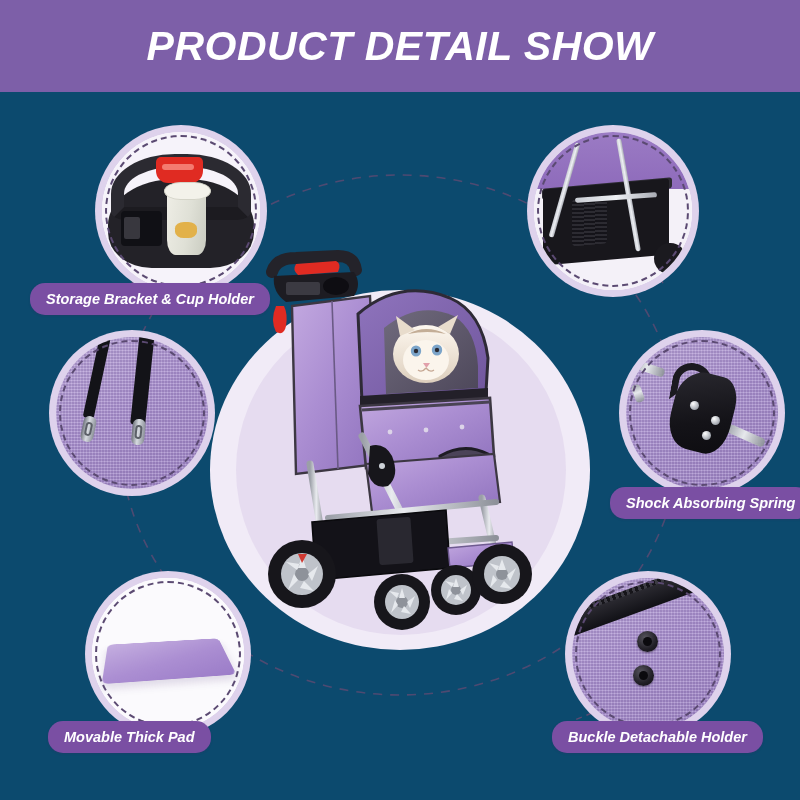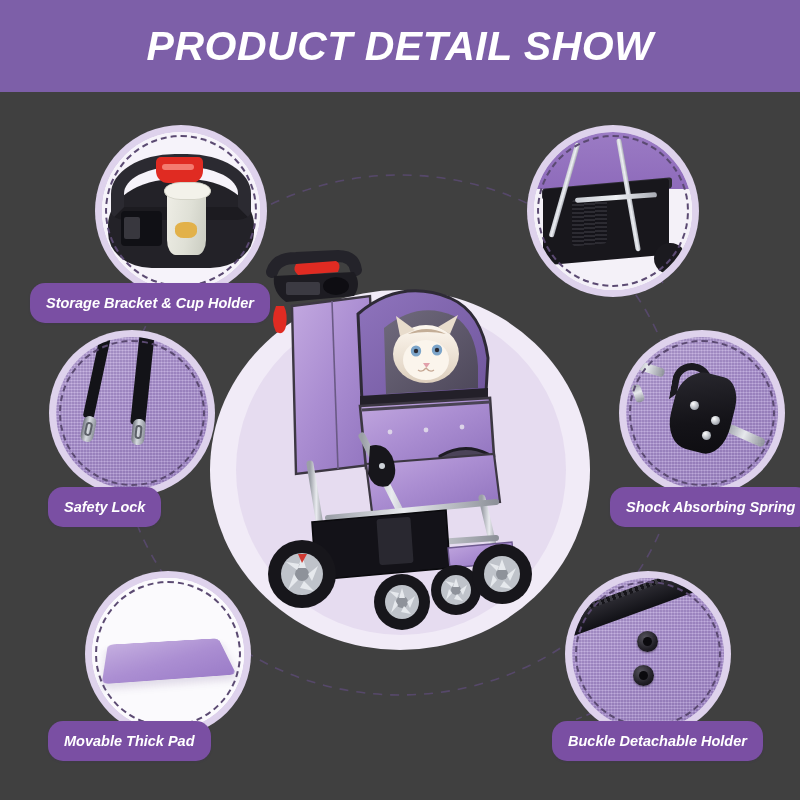--- a/index.html
+++ b/index.html
@@ -8,21 +8,21 @@
     padding: 0;
     background: #ffffff;
   }
   body {
     font-family: "Liberation Sans", sans-serif;
   }
   #page {
     position: relative;
     width: 800px;
     height: 800px;
-    background: #404040;
+    background: #0c4a6e;
     overflow: hidden;
   }
 
   
   .header-banner {
     position: absolute;
     left: 0;
     top: 0;
     width: 800px;
     height: 92px;
@@ -97,21 +97,21 @@
   }
   .photo {
     position: absolute;
     left: 0; top: 0; right: 0; bottom: 0;
     overflow: hidden;
   }
 
   
   .label-pill {
     position: absolute;
-    height: 40px;
+    height: 32px;
     display: flex;
     align-items: center;
     justify-content: center;
     padding: 0 16px;
     border-radius: 15px;
     background: #7a4fa3;
     color: #ffffff;
     font-family: "Liberation Sans", sans-serif;
     font-size: 14.5px;
     font-weight: bold;
@@ -441,21 +441,20 @@
   <div class="detail-circle" style="left:56px; top:337px; width:152px; height:152px;">
     <div class="photo">
       <div class="fabric-purple"></div>
       <div class="strap" style="left:24%; top:-6%; width:11px; height:60%; transform:rotate(12deg);"></div>
       <div class="clip" style="left:17%; top:52%; transform:rotate(12deg);"></div>
       <div class="strap" style="left:52%; top:-4%; width:15px; height:62%; transform:rotate(6deg);"></div>
       <div class="clip" style="left:50%; top:54%; transform:rotate(6deg);"></div>
     </div>
     <div class="dash-ring"></div>
   </div>
-  <div class="label-pill" style="left:48px; top:487px;">Safety Lock</div>
 
   <div class="detail-circle" style="left:626px; top:337px; width:152px; height:152px;">
     <div class="photo">
       <div class="fabric-purple"></div>
       <div class="tube-silver" style="left:4%; top:18%; width:22%; height:9px; transform:rotate(18deg);"></div>
       <div class="tube-silver" style="left:2%; top:34%; width:12%; height:9px; transform:rotate(70deg);"></div>
       <div class="tube-silver" style="left:66%; top:62%; width:26%; height:9px; transform:rotate(24deg);"></div>
       <div class="spring-loop"></div>
       <div class="spring-hinge"></div>
       <div class="rivet" style="left:42%; top:42%;"></div>

